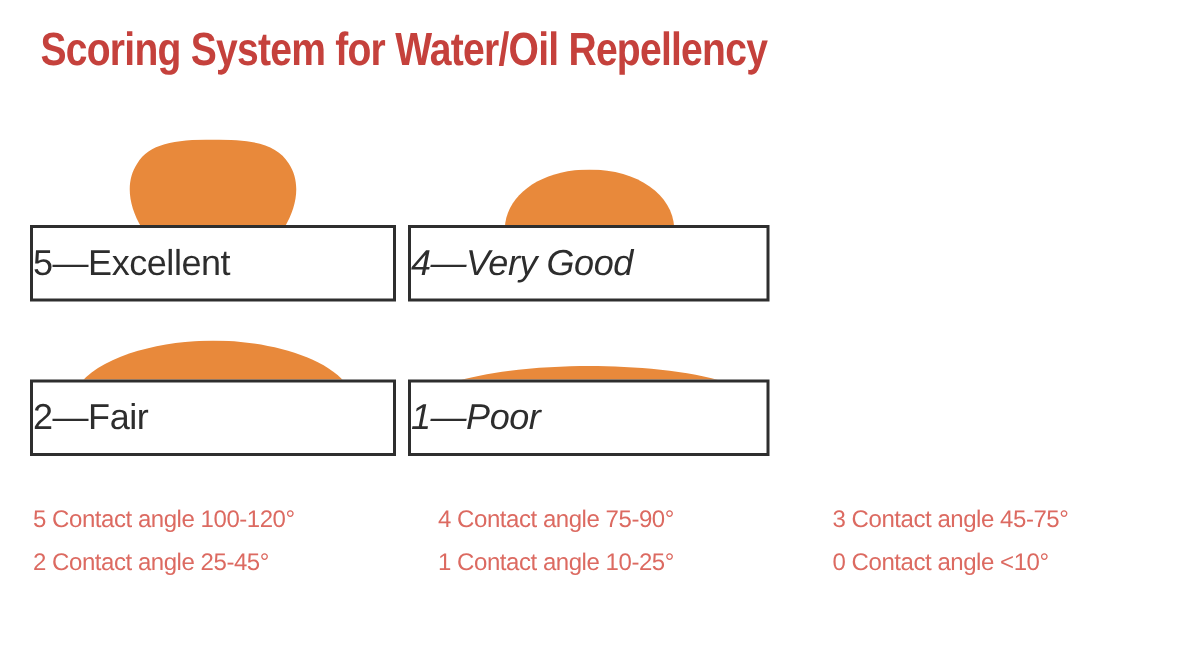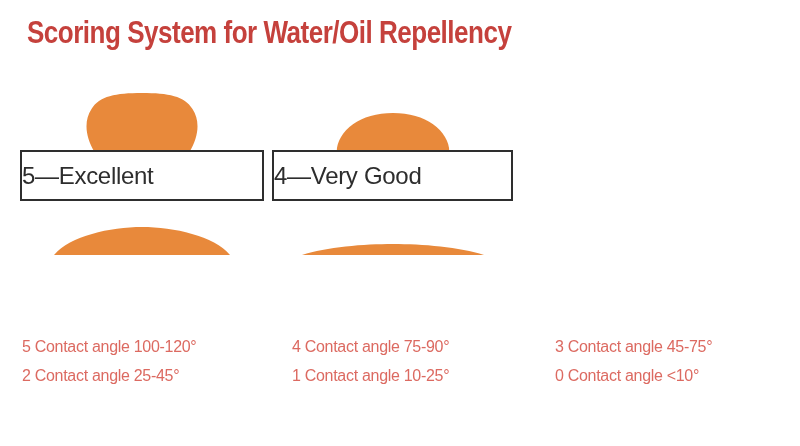--- a/index.html
+++ b/index.html
@@ -10,21 +10,21 @@
   .title{
     position:absolute;left:27px;top:15px;margin:0;
     font-size:31px;font-weight:700;letter-spacing:-0.6px;
     color:#c5413c;white-space:nowrap;
     transform:scaleX(0.84);transform-origin:left top;
   }
   .cell{position:absolute;}
   .cell.r1{top:91px;height:110px;}
   .cell.r2{top:243px;height:61px;}
   .cell.c1{left:20px;width:244px;}
-  .cell.c2{left:272px;width:241px;}
+  .cell.c2{left:272px;width:241px;font-style:italic;}
   .cell.c3{left:521px;width:267px;}
   .droplet{
     position:absolute;bottom:49px;left:50%;transform:translateX(-50%);
     display:block;
   }
   .score-box{
     position:absolute;left:0;right:0;bottom:0;height:51px;
     box-sizing:border-box;border:2px solid #2e2e2e;background:#ffffff;
     display:flex;align-items:center;justify-content:flex-start;
   }
@@ -67,26 +67,32 @@
     <div class="score-box">
       <span class="score-label">4—Very Good</span>
     </div>
   </div>
 
 
   <div class="cell r2 c1">
     <svg class="droplet" width="176" height="28" viewBox="0 0 176 28" aria-hidden="true">
       <path d="M 0,28 C 16,9 56,0 88,0 C 120,0 160,9 176,28 Z" fill="#e8893b"></path>
     </svg>
+    <div class="score-box">
+      <span class="score-label">2—Fair</span>
+    </div>
   </div>
 
   <div class="cell r2 c2">
     <svg class="droplet" width="182" height="11" viewBox="0 0 182 11" aria-hidden="true">
       <path d="M 0,11 C 24,3 62,0 91,0 C 120,0 158,3 182,11 Z" fill="#e8893b"></path>
     </svg>
+    <div class="score-box">
+      <span class="score-label">1—Poor</span>
+    </div>
   </div>
 
 
   <span class="note row1 col1">5 Contact angle 100-120°</span>
   <span class="note row1 col2">4 Contact angle 75-90°</span>
   <span class="note row1 col3">3 Contact angle 45-75°</span>
   <span class="note row2 col1">2 Contact angle 25-45°</span>
   <span class="note row2 col2">1 Contact angle 10-25°</span>
   <span class="note row2 col3">0 Contact angle &lt;10°</span>
 

